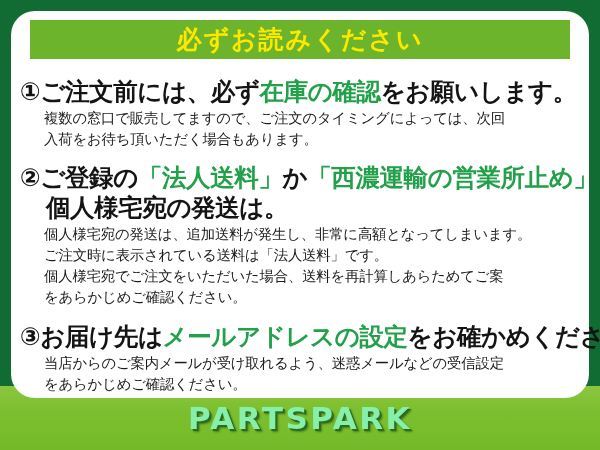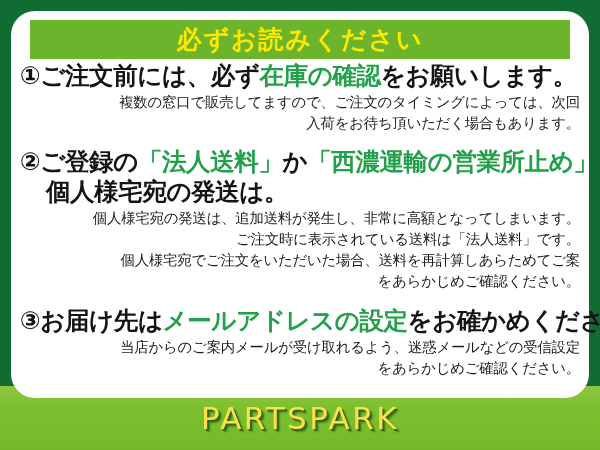--- a/index.html
+++ b/index.html
@@ -69,21 +69,21 @@
     font-weight: bold;
     letter-spacing: 2px;
     line-height: 1;
     white-space: nowrap;
   }
 
   
   .content {
     position: absolute;
     left: 9px;
-    top: 50px;
+    top: 66px;
     width: 560px;
   }
 
   .item {
     margin-bottom: 2px;
   }
 
   .headline {
     display: block;
     font-size: 24.5px;
@@ -106,40 +106,39 @@
   .subline {
     font-size: 14.4px;
     font-weight: normal;
     color: #1b1b1b;
     line-height: 1.45;
     margin-left: 24px;
     letter-spacing: -0.2px;
   }
   .subline div {
     white-space: nowrap;
-    text-align: right;
   }
 
   .gap-a { height: 11px; }
   .gap-b { height: 12px; }
   .indent2 { margin-left: 26px; display: block; }
 
   
   .brand {
     position: absolute;
     left: 0;
     top: 400px;
     width: 600px;
     text-align: center;
   }
   .brand-text {
     display: inline-block;
     font-size: 31px;
-    font-weight: normal;
-    color: #fde047;
+    font-weight: bold;
+    color: #86efac;
     letter-spacing: 2.5px;
     text-shadow: 2px 2px 0 #2e6b1f, 3px 3px 2px rgba(20,60,10,0.45);
     font-family: "DejaVu Sans", "Liberation Sans", sans-serif;
   }
 </style>
 </head>
 <body>
 
 <div id="notice-card">
 

